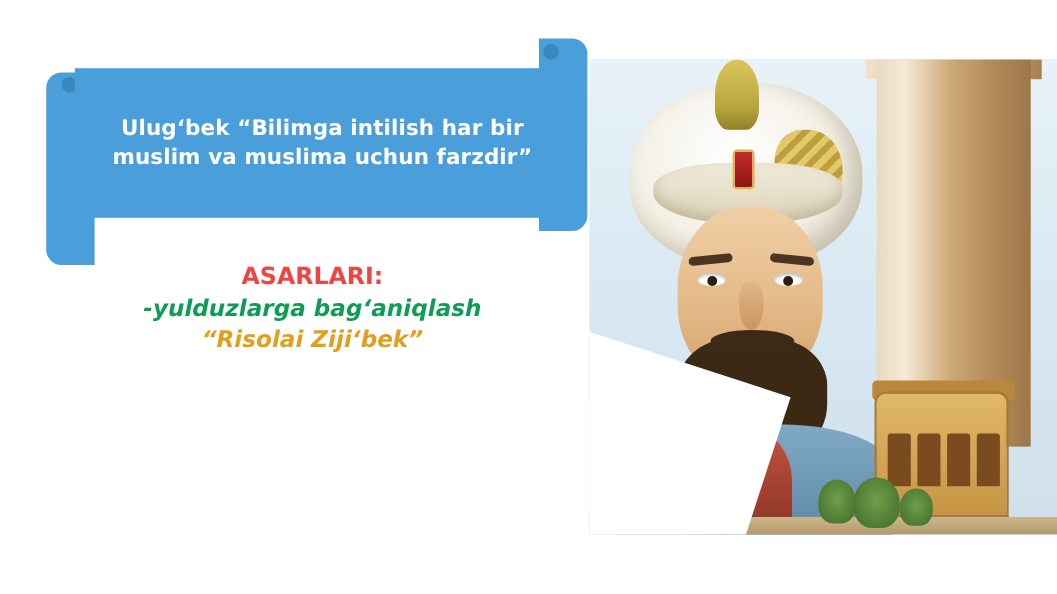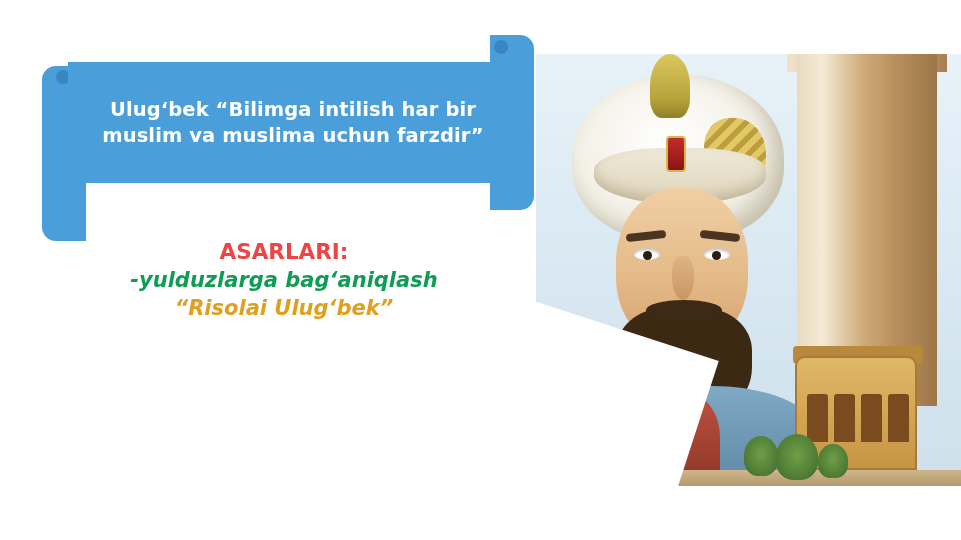--- a/index.html
+++ b/index.html
@@ -65,21 +65,21 @@
     width: 14px;
     height: 14px;
     border-radius: 50%;
     background: #3a86c0;
   }
   .banner-box {
     position: absolute;
     left: 26px;
     top: 27px;
     width: 450px;
-    height: 121px;
+    height: 136px;
     background: #4a9ed9;
     display: flex;
     align-items: center;
     justify-content: center;
   }
   .banner-text {
     color: #ffffff;
     font-weight: bold;
     font-size: 19.5px;
     line-height: 1.32;
@@ -408,21 +408,21 @@
     <div class="ribbon-notch-left"></div>
     <div class="ribbon-notch-right"></div>
     <div class="banner-box">
       <div class="banner-text">Ulug‘bek “Bilimga intilish har bir muslim va muslima uchun farzdir”</div>
     </div>
   </div>
 
   <div class="body-block">
     <div class="line l-asarlari">ASARLARI:</div>
     <div class="line l-yulduzlarga">-yulduzlarga bag‘aniqlash</div>
-    <div class="line l-risolai">“Risolai Ulug‘bek”</div>
+    <div class="line l-risolai">“Risolai Ziji‘bek”</div>
   </div>
 
   <div class="photo">
     <div class="photo-bg"></div>
     <div class="column-top"></div>
     <div class="column"></div>
 
     <div class="portrait">
       <div class="turban"></div>
       <div class="gold-knot"></div>

